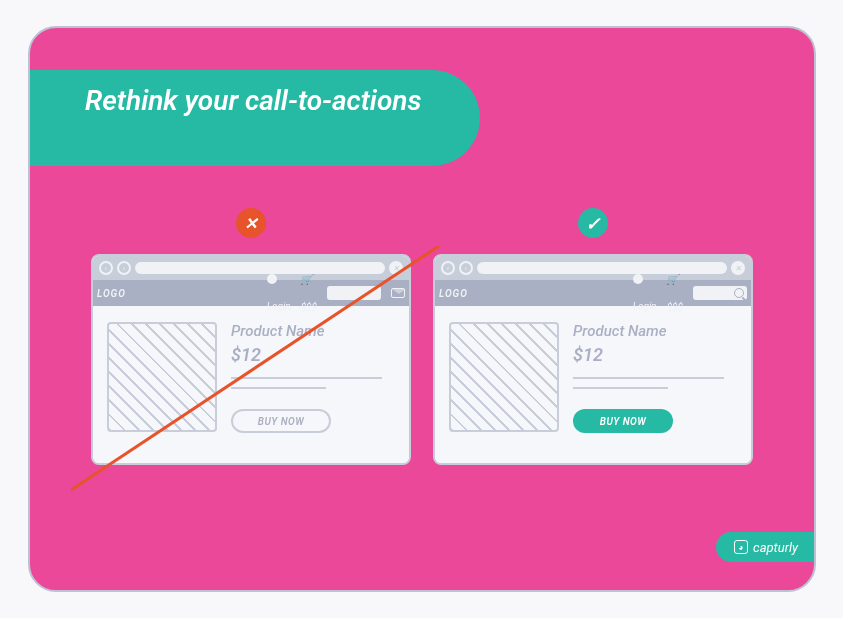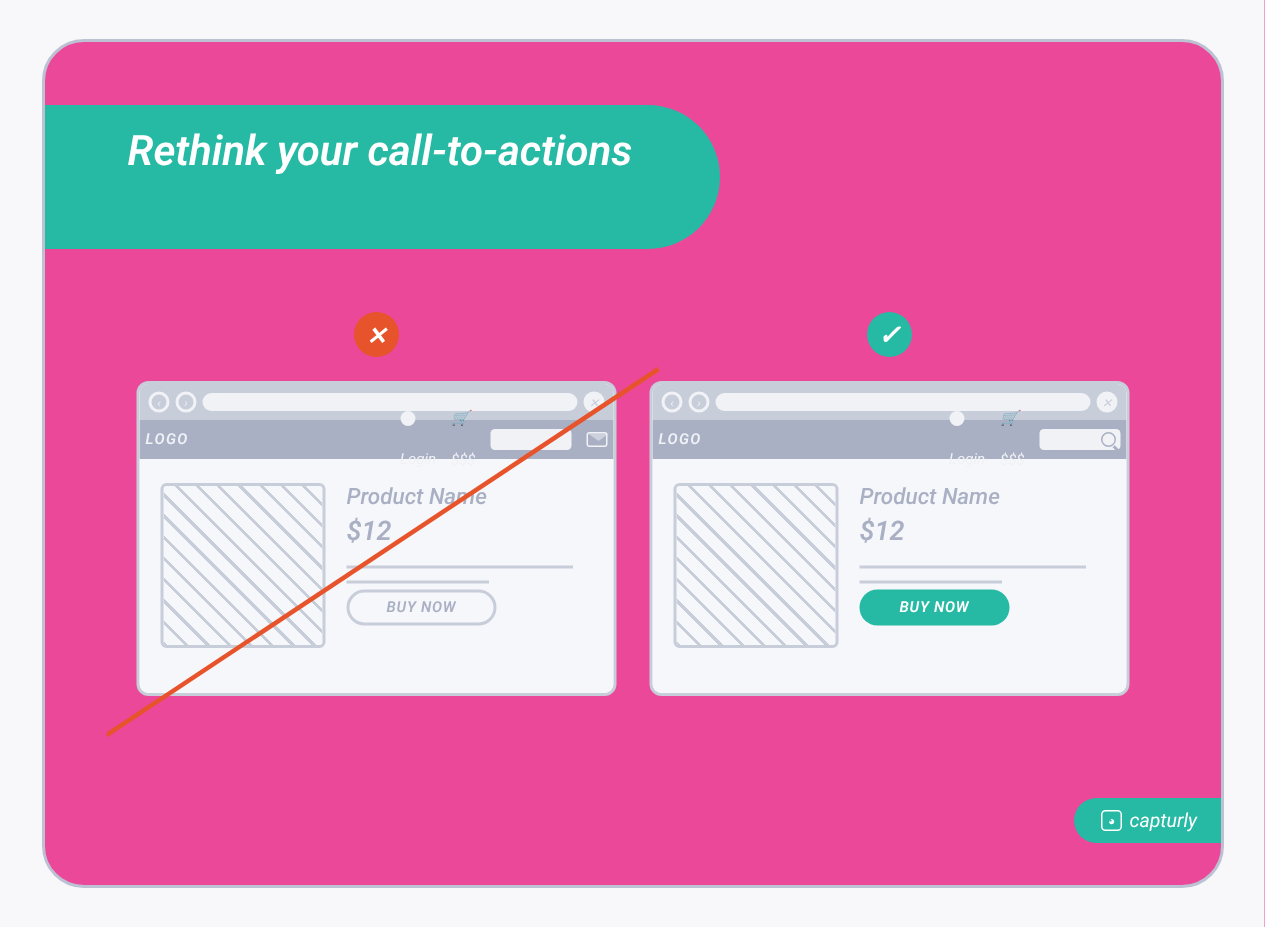--- a/index.html
+++ b/index.html
@@ -195,21 +195,21 @@
     font-weight: 600;
     margin-top: 4px;
   }
   .line {
     border-bottom: 2px solid #c8cdda;
     margin-top: 12px;
     width: 92%;
   }
   .line.short { width: 58%; margin-top: 8px; }
   .buy-btn {
-    margin-top: 4px;
+    margin-top: 20px;
     width: 100px;
     height: 24px;
     border-radius: 12px;
     display:inline-flex; align-items:center; justify-content:center;
     font-size: 10px;
     font-weight: 600;
     letter-spacing: 0.5px;
     color: #fff;
   }
   .buy-grey {

